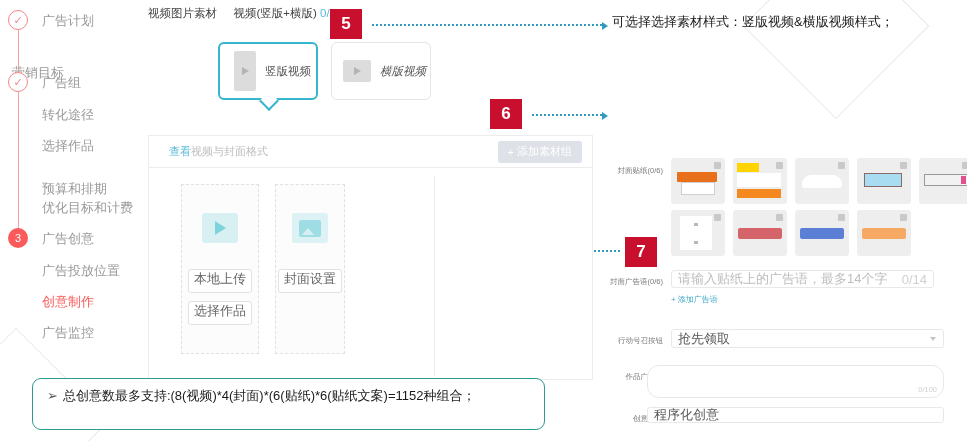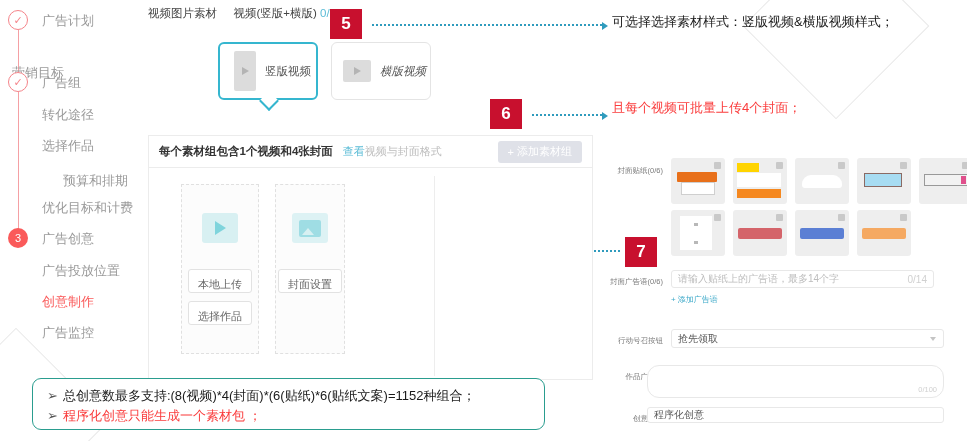--- a/index.html
+++ b/index.html
@@ -71,33 +71,33 @@
     margin-left:auto;height:22px;padding:0 10px;background:#dfe1e8;color:#fff;
     border-radius:3px;font-size:11px;display:flex;align-items:center;gap:3px;
   }
   .dropzone{position:absolute;border:1px dashed #e0e0e0;background:#fcfcfc;box-sizing:border-box;
     display:flex;flex-direction:column;align-items:center;}
   .dz-ic{width:36px;height:30px;background:#d8f0f2;border-radius:3px;display:flex;align-items:center;justify-content:center;}
   .dz-play{width:0;height:0;border-top:7px solid transparent;border-bottom:7px solid transparent;border-left:11px solid #7fd4dc;}
   .dz-img{width:22px;height:17px;background:#9fdde4;border-radius:2px;position:relative;}
   .dz-img:after{content:"";position:absolute;left:3px;bottom:2px;width:0;height:0;border-left:6px solid transparent;border-right:6px solid transparent;border-bottom:7px solid #d8f0f2;}
   .dbtn{width:62px;height:22px;border:1px solid #e2e2e2;border-radius:3px;background:#fff;
-    font-size:11px;color:#666;display:flex;align-items:flex-end;justify-content:center;}
+    font-size:13px;color:#666;display:flex;align-items:flex-start;justify-content:center;}
   
   #callout{position:absolute;left:32px;top:378px;width:513px;height:52px;border:1.5px solid #2a9d8f;border-radius:9px;background:#fff;box-sizing:border-box;padding:7px 0 0 14px;}
   #callout .cl{font-size:13px;line-height:20px;white-space:nowrap;color:#1a1a1a;}
   #callout .cl.r{color:#fa3c3c;}
   #callout .gl{color:#555;margin-right:5px;}
   
   #rpanel{position:absolute;left:605px;top:152px;width:362px;height:301px;}
   .flabel{font-size:7.5px;color:#7b7b7b;text-align:right;white-space:nowrap;}
   .stile{width:54px;height:46px;background:#eeeeee;border-radius:3px;position:relative;}
   .stile .chk{position:absolute;right:4px;top:4px;width:7px;height:7px;background:#c9c9c9;border-radius:1px;}
   .inp{border:1px solid #e8e8e8;border-radius:3px;background:#fff;box-sizing:border-box;
-       font-size:10px;color:#bdbdbd;display:flex;align-items:center;padding:0 6px;position:relative;}
+       font-size:13px;color:#bdbdbd;display:flex;align-items:center;padding:0 6px;position:relative;}
   .inp .cnt{position:absolute;right:6px;color:#d0d0d0;}
   .inp.val{color:#5a5a5a;}
   .addlink{font-size:8px;color:#3aa8c8;display:flex;align-items:center;gap:2px;}
   .caret{width:0;height:0;border-left:3px solid transparent;border-right:3px solid transparent;border-top:4px solid #c4c4c4;position:absolute;right:7px;top:50%;margin-top:-2px;}
   .ta{border:1px solid #e8e8e8;border-radius:3px;background:#fff;box-sizing:border-box;position:relative;}
   .ta .cnt{position:absolute;right:6px;bottom:3px;font-size:7.5px;color:#d0d0d0;}
   .vline{position:absolute;width:1px;background:#ededed;}
 </style>
 </head>
 <body>
@@ -125,21 +125,21 @@
       <div class="slabel">广告组</div>
     </div>
     <div class="step sub" style="top: 104px;">
       <div class="marker"></div>
       <div class="slabel">转化途径</div>
     </div>
     <div class="step sub" style="top: 135px;">
       <div class="marker"></div>
       <div class="slabel">选择作品</div>
     </div>
-    <div class="step sub" style="top: 170px; padding-left: 21px;">
+    <div class="step sub" style="top: 178px;">
       <div class="marker"></div>
       <div class="slabel">预算和排期</div>
     </div>
     <div class="step sub" style="top: 197px;">
       <div class="marker"></div>
       <div class="slabel">优化目标和计费</div>
     </div>
     <div class="step main" style="top: 228px;">
       <div class="marker">
         <div class="num">3</div>
@@ -201,31 +201,29 @@
 </div>
 <div class="leader rev" style="left:562px;top:250px;width:58px;">
   <div class="arrow"></div>
 </div>
 
 <div class="anno" style="left:612px;top:14px;">
   <div>可选择选择素材样式：竖版视频&amp;横版视频样式；</div>
 </div>
 
 <div class="anno" style="left:612px;top:100px;">
-  <div class="anno-red">且每个视频可批量上传4个封面；</div>
 </div>
 
 <div class="anno" style="left:348px;top:243px;">
   <div>支持上传6张贴纸；6个封面广告语；</div>
   <div class="anno-red">封面贴纸&amp;封面广告语非必选；</div>
 </div>
 
 <div id="matpanel">
   <div id="mathead">
-    <span class="ht">每个素材组包含1个视频和4张封面</span>
     <span class="link"><span>查看</span><span class="dim">视频与封面格式</span></span>
     <span id="addgrp">
       <span>+</span>
       <span>添加素材组</span>
     </span>
   </div>
 
   <div class="dropzone" style="left:32px;top:48px;width:78px;height:170px;">
     <div class="dz-ic" style="margin-top:28px;">
       <div class="dz-play"></div>
@@ -245,21 +243,20 @@
     <div class="dbtn" style="margin-top:26px;">
         <span>封面设置</span>
       </div>
   </div>
 
   <div class="vline" style="left:285px;top:40px;height:200px;"></div>
 </div>
 
 <div id="callout">
   <div class="cl"><span class="gl">➢</span><span>总创意数最多支持:(8(视频)*4(封面)*(6(贴纸)*6(贴纸文案)=1152种组合；</span></div>
-  <div class="cl r"><span class="gl">➢</span><span>程序化创意只能生成一个素材包 ；</span></div>
 </div>
 
 <div id="rpanel">
 
   <div class="flabel" style="position:absolute;left:0px;top:14px;width:58px;">封面贴纸(0/6)</div>
 
   <div class="stile" style="position:absolute;left:66px;top:6px;">
     <div class="chk"></div>
     <div style="position:absolute;left:6px;top:14px;width:40px;height:10px;background:#e8701a;border-radius:1px;"></div>
     <div style="position:absolute;left:10px;top:24px;width:34px;height:13px;background:#fff;border:1px solid #cfcfcf;box-sizing:border-box;"></div>

